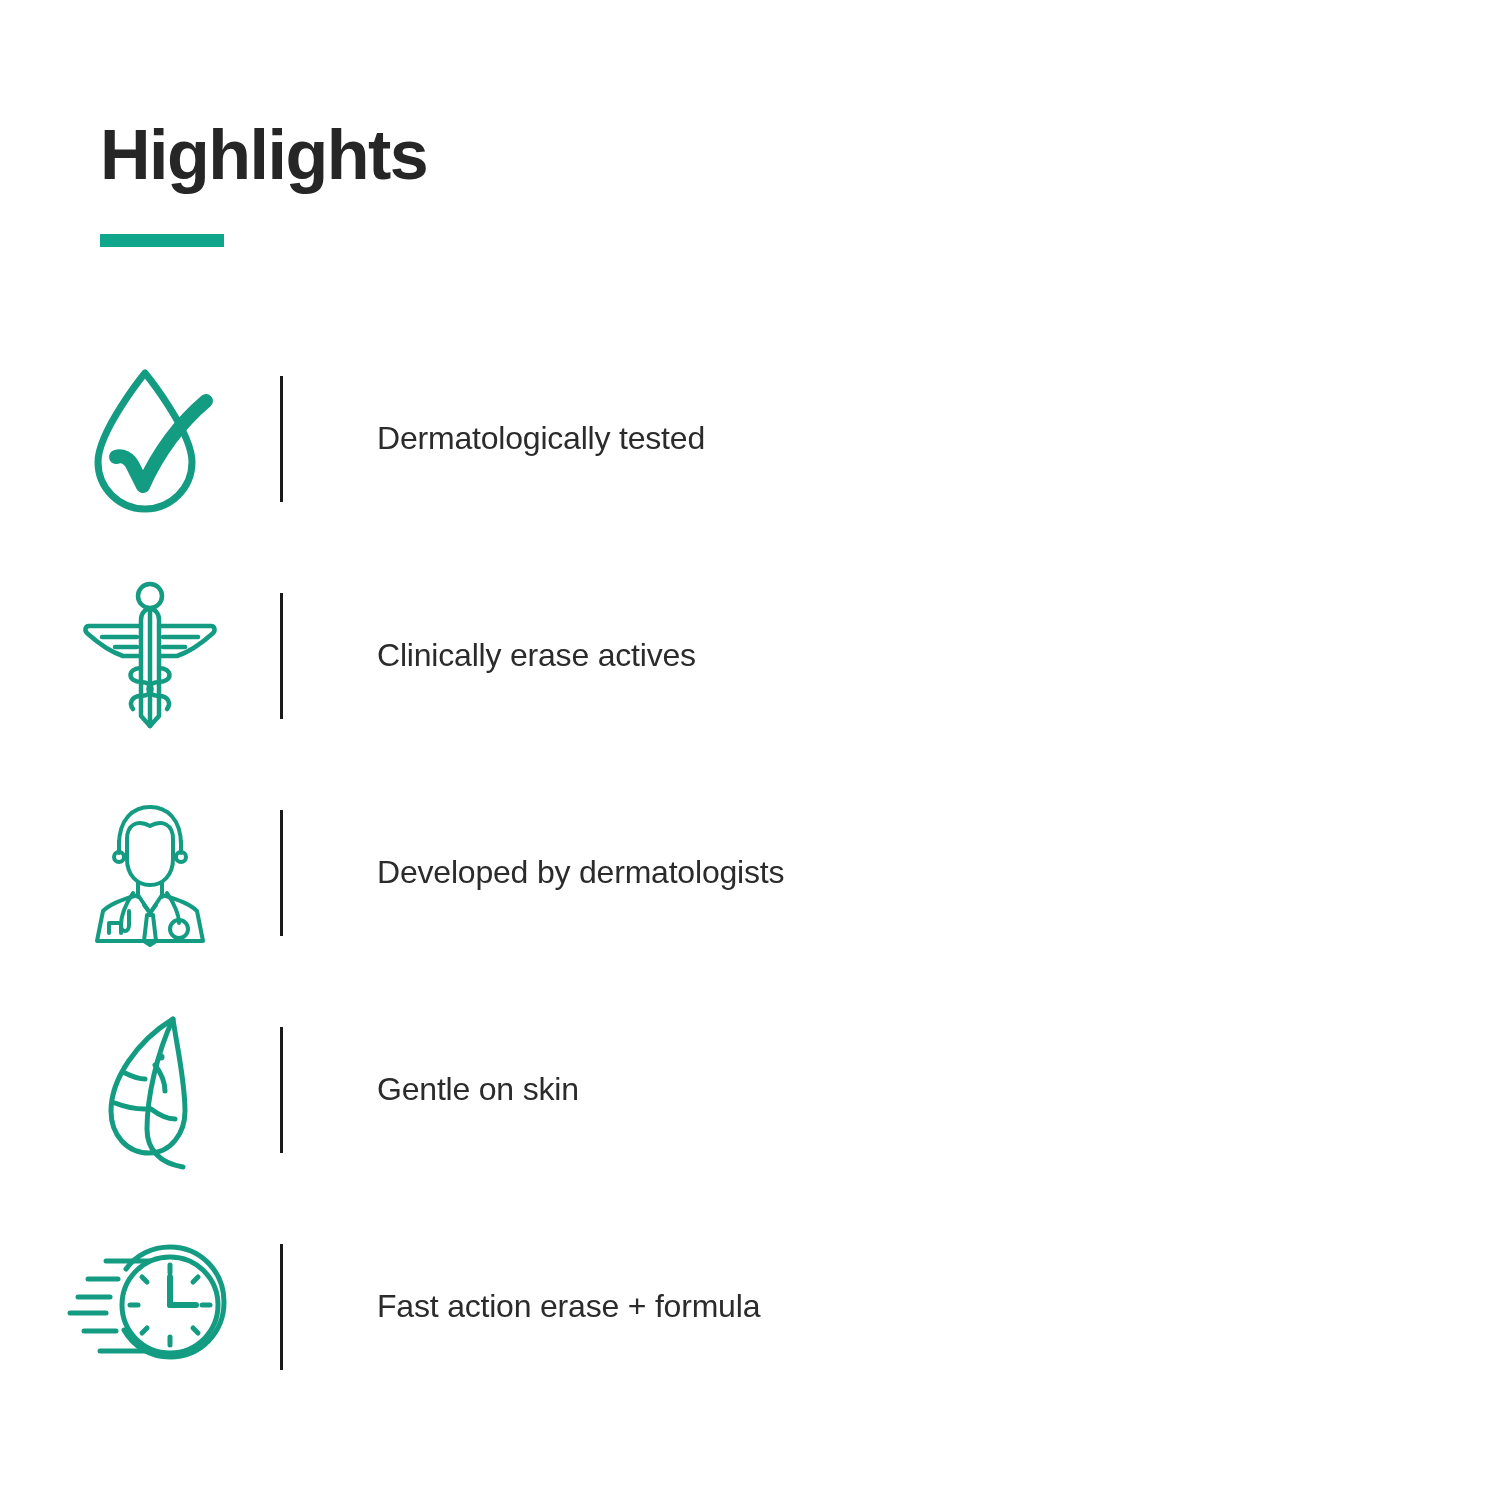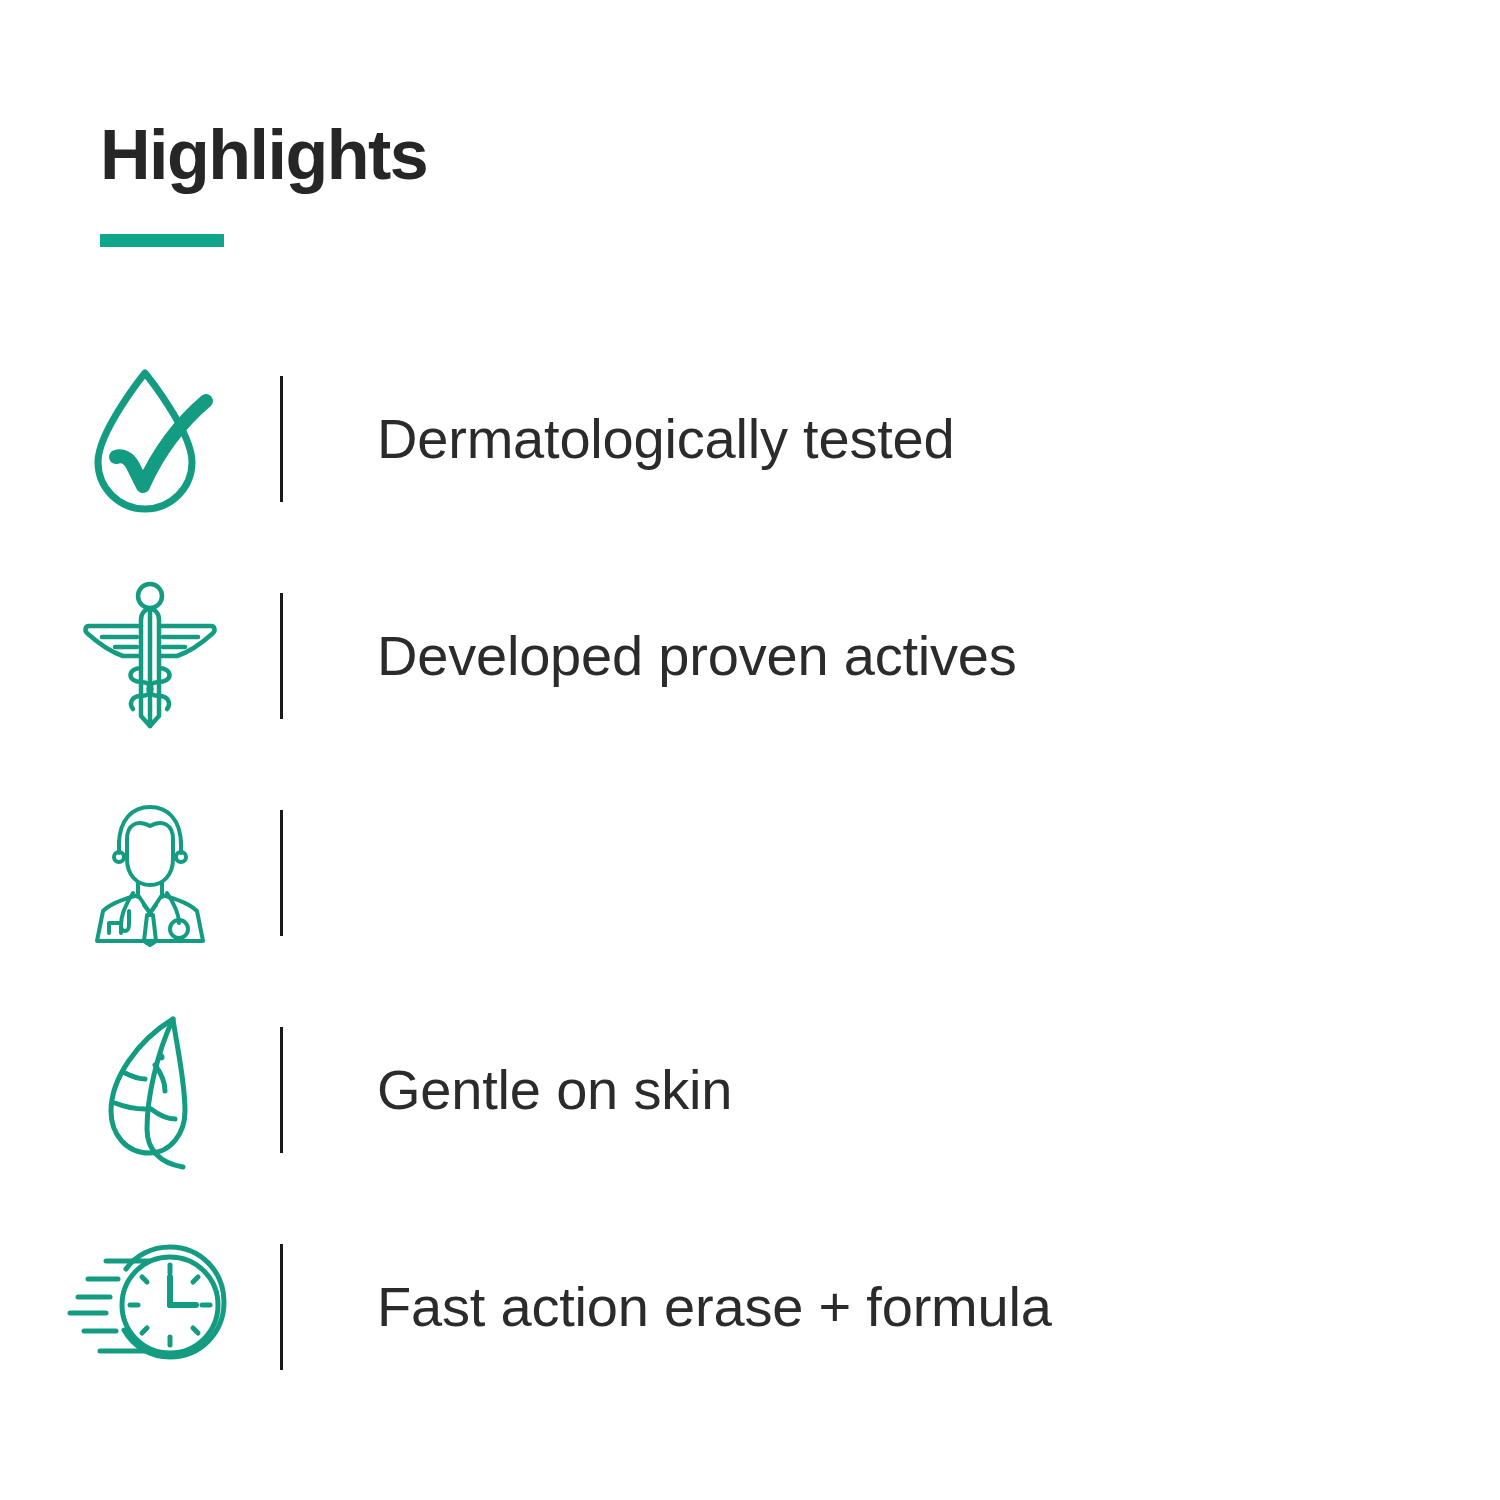--- a/index.html
+++ b/index.html
@@ -73,21 +73,21 @@
   }
   .row-divider {
     width: 3px;
     height: 126px;
     background: #1a1a1a;
     margin-right: 94px;
     flex: 0 0 auto;
   }
   .highlight-label {
     font-family: "Liberation Sans", sans-serif;
-    font-size: 56px;
+    font-size: 32px;
     font-weight: 300;
     color: #2b2b2b;
     letter-spacing: -0.2px;
     white-space: nowrap;
     line-height: 1.1;
   }
 </style>
 </head>
 <body>
 
@@ -127,21 +127,21 @@
 
           <path d="M84 50 L136 50 C140 50 141 55 137 58 C128 66 114 76 102 80 L84 80"></path>
           <path d="M88 61 L123 61"></path>
           <path d="M88 71 L110 71"></path>
 
           <path d="M66 92 C52 92 52 106 66 106 C80 106 80 120 66 120 C56 120 54 128 58 133"></path>
           <path d="M84 92 C98 92 98 106 84 106 C70 106 70 120 84 120 C94 120 96 128 92 133"></path>
         </svg>
       </div>
       <div class="row-divider"></div>
-      <div class="highlight-label">Developed proven actives</div>
+      <div class="highlight-label">Clinically erase actives</div>
     </div>
 
     <div class="highlight-row">
       <div class="icon-cell">
         <svg width="150" height="160" viewBox="0 0 150 160" fill="none" stroke="#149C82" stroke-width="4" stroke-linecap="round" stroke-linejoin="round">
 
           <path d="M44 52 C44 26 58 14 75 14 C92 14 106 26 106 52"></path>
 
           <path d="M44 48 L44 60 M106 48 L106 60"></path>
           <circle cx="44" cy="64" r="5"></circle>
@@ -158,20 +158,21 @@
           <path d="M72 122 L78 122 L81 148 L75 152 L69 148 Z"></path>
 
           <path d="M34 130 L46 130 M34 130 L34 140 M46 130 L46 140"></path>
 
           <path d="M58 100 C50 112 46 122 46 132 C46 140 54 140 54 132 L54 118"></path>
           <path d="M92 100 C100 112 104 122 104 130"></path>
           <circle cx="104" cy="136" r="9"></circle>
         </svg>
       </div>
       <div class="row-divider"></div>
+      <div class="highlight-label">Developed by dermatologists</div>
     </div>
 
     <div class="highlight-row">
       <div class="icon-cell">
         <svg width="130" height="165" viewBox="0 0 130 165" fill="none" stroke="#149C82" stroke-width="5" stroke-linecap="round" stroke-linejoin="round">
 
           <path d="M88 12 C52 34 26 72 26 104 C26 128 42 146 64 146 C86 146 100 126 100 104 C100 74 92 40 88 12 Z"></path>
 
           <path d="M88 12 C72 46 62 90 62 122 C62 142 74 156 98 160"></path>
 

